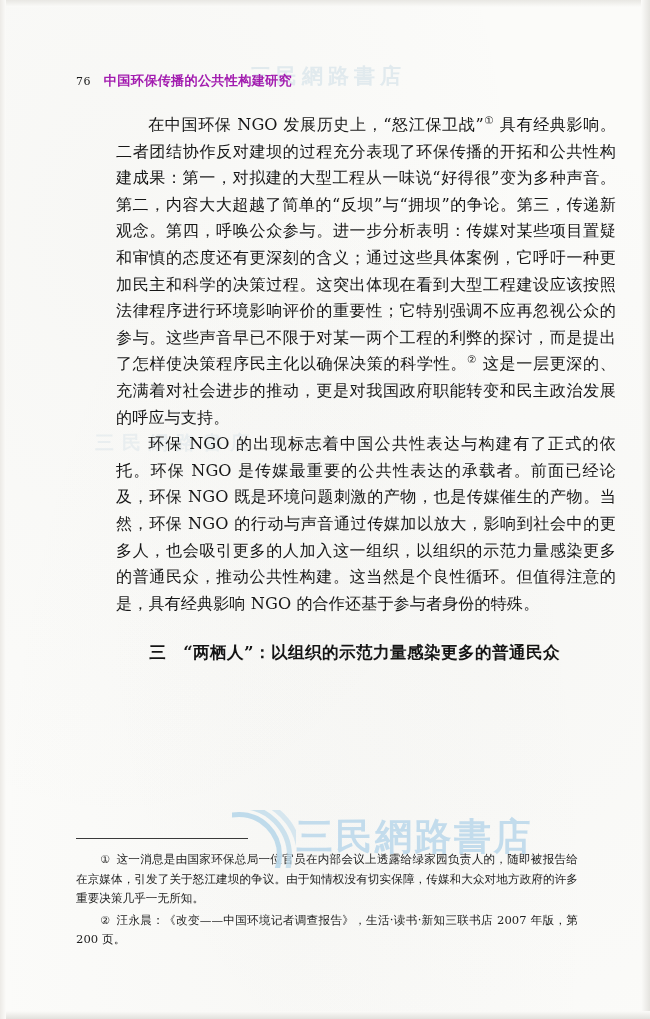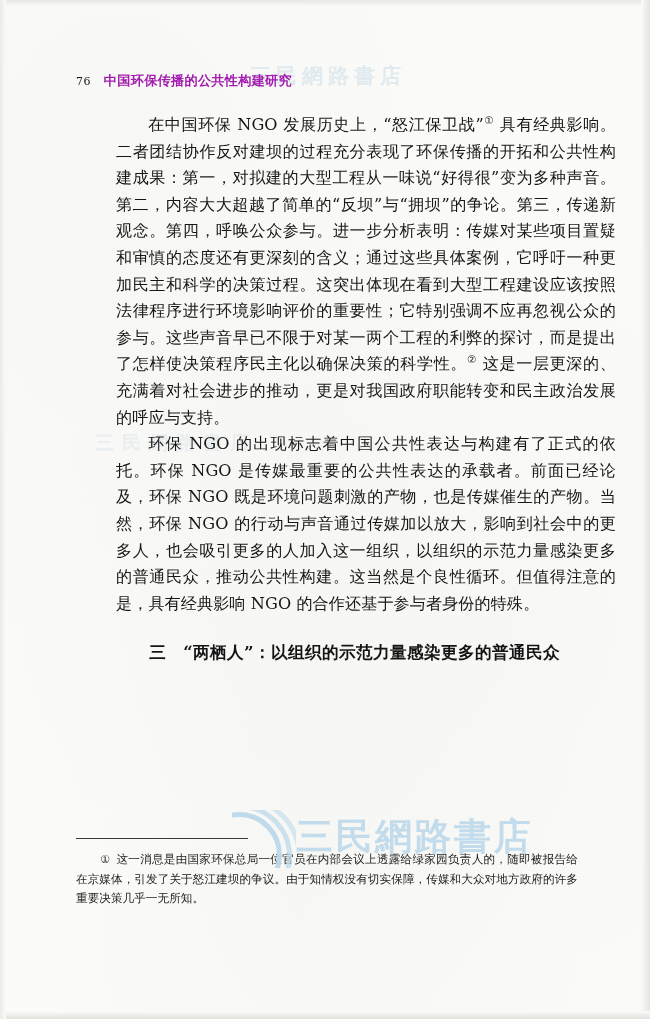--- a/index.html
+++ b/index.html
@@ -263,15 +263,16 @@
       <div class="ring r3"></div>
     </div>
     <div id="watermark-text">三民網路書店</div>
   </div>
 
   <div id="footnote-block">
     <div id="footnote-rule"></div>
 
     <p class="footnote"><span class="fn-marker">①</span><span>这一消息是由国家环保总局一位官员在内部会议上透露给绿家园负责人的，随即被报告给在京媒体，引发了关于怒江建坝的争议。由于知情权没有切实保障，传媒和大众对地方政府的许多重要决策几乎一无所知。</span></p>
 
+    <p class="footnote"><span class="fn-marker">②</span><span>汪永晨：《改变——中国环境记者调查报告》，生活·读书·新知三联书店 2007 年版，第 200 页。</span></p>
   </div>
 
 </div>
 
 </body></html>

